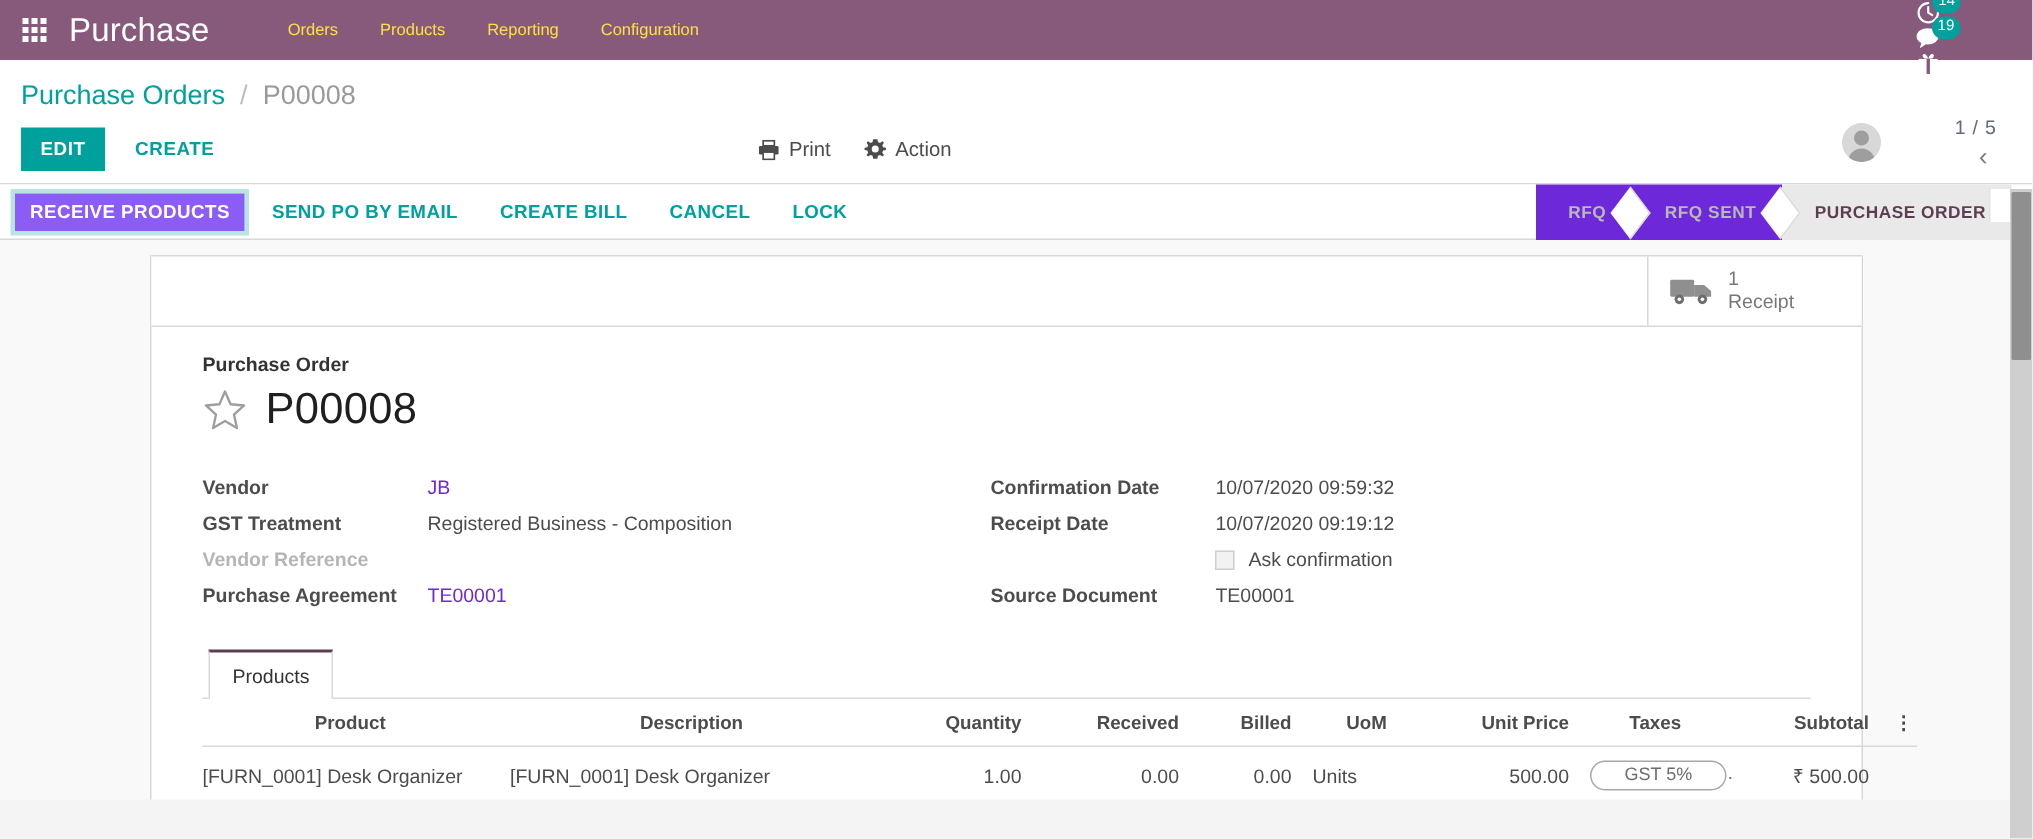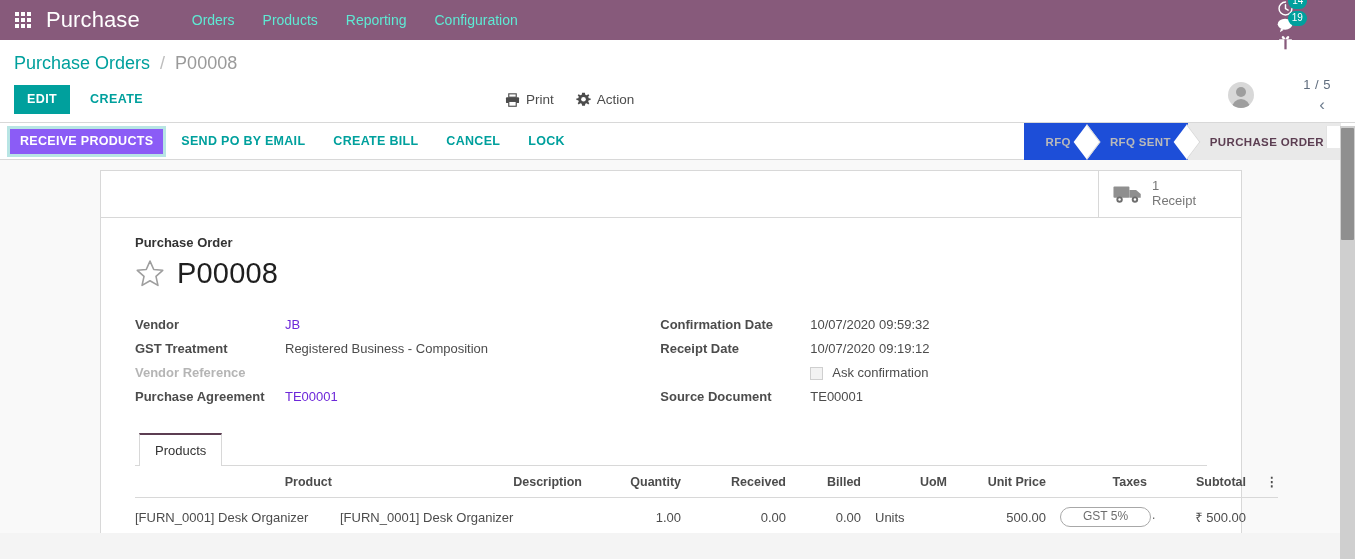--- a/index.html
+++ b/index.html
@@ -30,21 +30,21 @@
   }
   .grid-icon { display: grid; grid-template-columns: repeat(3, 4px); grid-gap: 2px; }
   .grid-icon i { display: block; width: 4px; height: 4px; background: #fff; }
   .brand {
     font-size: 22px; font-weight: normal; color: #fff;
     margin-right: 38px; line-height: 40px; letter-spacing: .1px;
     cursor: pointer;
   }
   .menu-items { display: flex; align-items: center; gap: 0; }
   .menu-items .mi {
-    color: #5eead4; font-size: 14px; padding: 0 14px; line-height: 40px;
+    color: #fde047; font-size: 11px; padding: 0 14px; line-height: 40px;
     cursor: pointer; white-space: nowrap;
   }
 
   .nav-right {
     position: absolute; right: 0; top: 0; height: 40px;
     display: flex; align-items: center; padding-right: 10px; flex-direction: column;
   }
   .sys-icon { position: relative; margin: 0 9px; cursor: pointer; display: flex; align-items: center; }
   .badge-num {
     position: absolute; left: 11px; top: -6px;
@@ -127,21 +127,21 @@
     font-size: 11.5px; font-weight: bold; letter-spacing: .35px;
     text-transform: uppercase; background: #fff; color: #b9b9b9;
     cursor: pointer;
   }
   .st-item:after {
     content: ""; position: absolute; right: -10px; top: 50%;
     margin-top: -11px; width: 21px; height: 21px;
     background: #fff; border-top: 1px solid #d8d8d8; border-right: 1px solid #d8d8d8;
     transform: rotate(45deg) skew(8deg, 8deg); z-index: 2;
   }
-  .st-item.done { background: #1d4ed8; color: #b9b9b9; }
+  .st-item.done { background: #6d28d9; color: #b9b9b9; }
   .st-item.active { background: #e9e9e9; color: #5C3E52; }
   .st-item.active:after { background: #e9e9e9; }
   .st-item:last-child:after { display: none; }
 
   
   .page-body { position: relative; height: 373px; background: #f9f9f9; overflow: hidden; }
   .sheet-wrap { position: absolute; left: 100px; top: 10px; width: 1142px; }
   .sheet {
     background: #ffffff; border: 1px solid #d8d8d8; border-top: 0;
     min-height: 363px; position: relative;
@@ -191,21 +191,21 @@
   .nb-tab.active {
     color: #333; background: #fff;
     border-color: #d8d8d8; border-top: 2px solid #5C3E52;
     padding-top: 7px;
   }
 
   table.lines { width: 100%; border-collapse: collapse; table-layout: fixed; }
   table.lines th {
     font-size: 12.5px; font-weight: bold; color: #4c4c4c;
     padding: 8px 8px 8px 0; border-bottom: 1px solid #d8d8d8;
-    text-align: right; white-space: nowrap;
+    text-align: center; white-space: nowrap;
   }
   table.lines th.num, table.lines td.num { text-align: right; padding-right: 14px; }
   table.lines td {
     font-size: 13px; color: #4c4c4c; padding: 9px 8px 9px 0;
     border-bottom: 1px solid #eaeaea; white-space: nowrap;
     overflow: hidden; text-overflow: ellipsis;
   }
   .th-opt { width: 18px; text-align: right; padding-right: 0 !important; cursor: pointer; color: #888; }
   .tax-pill {
     display: inline-block; border: 1px solid #a8a8a8; border-radius: 11px;

